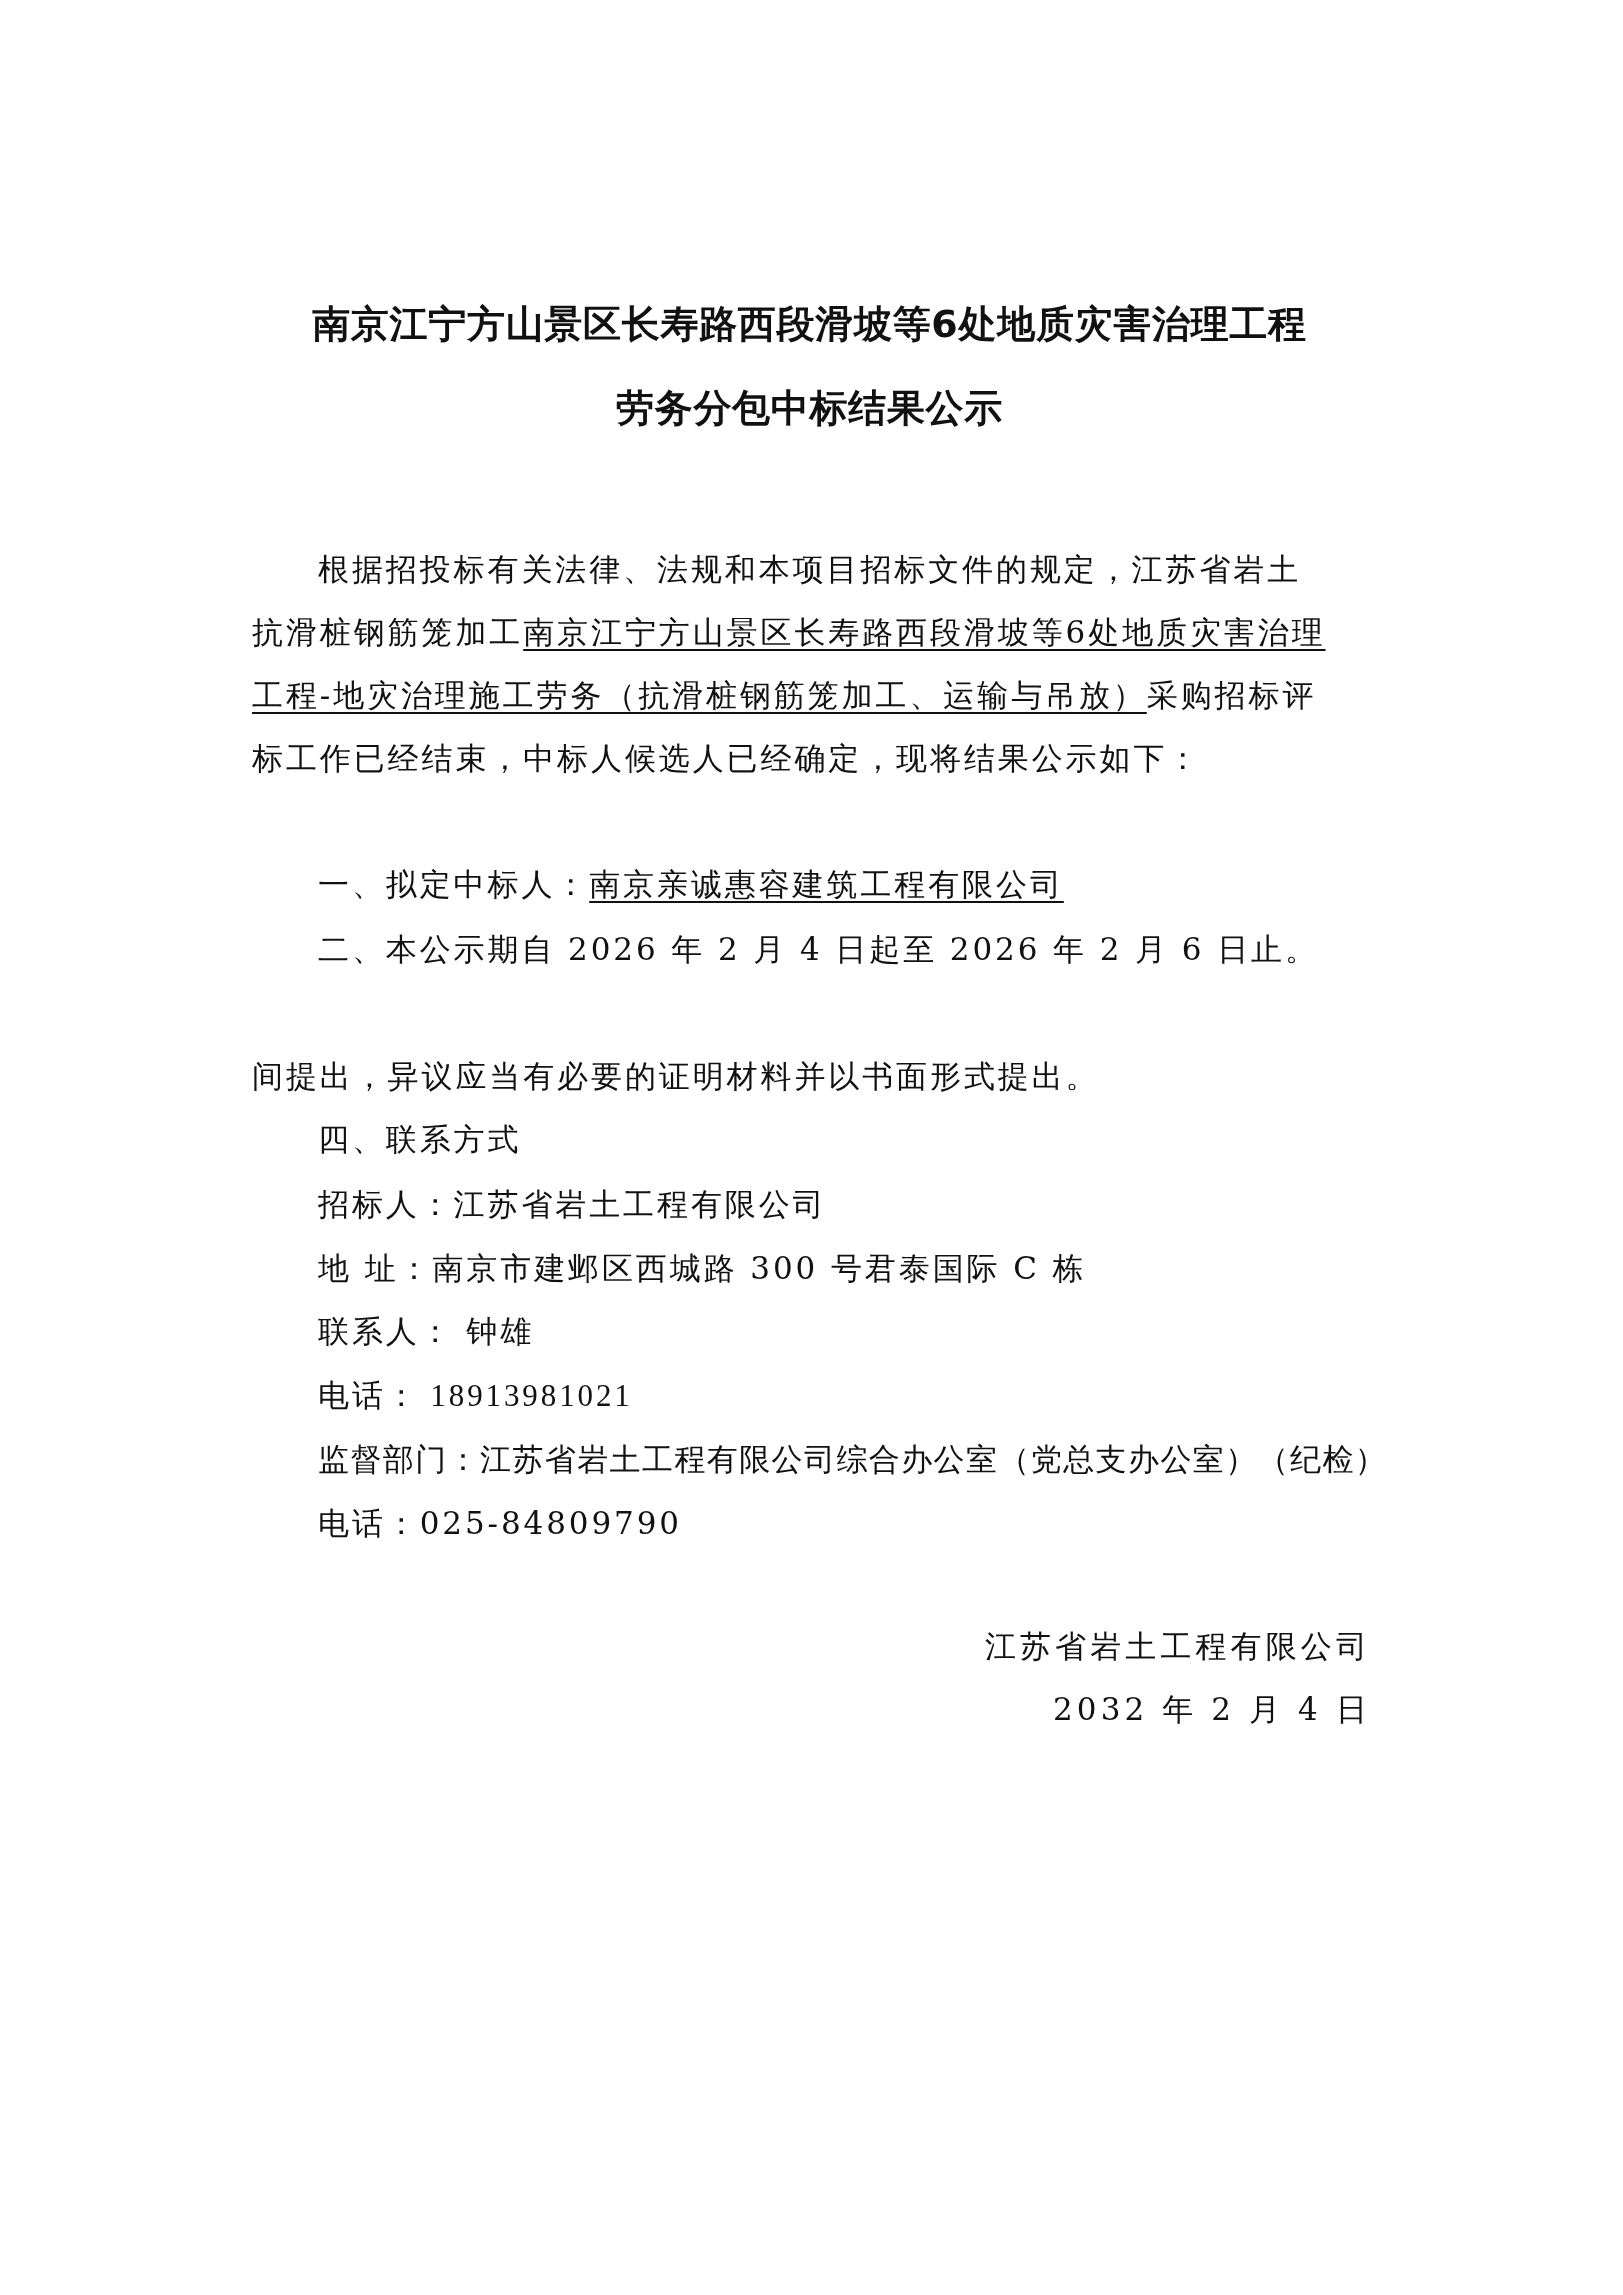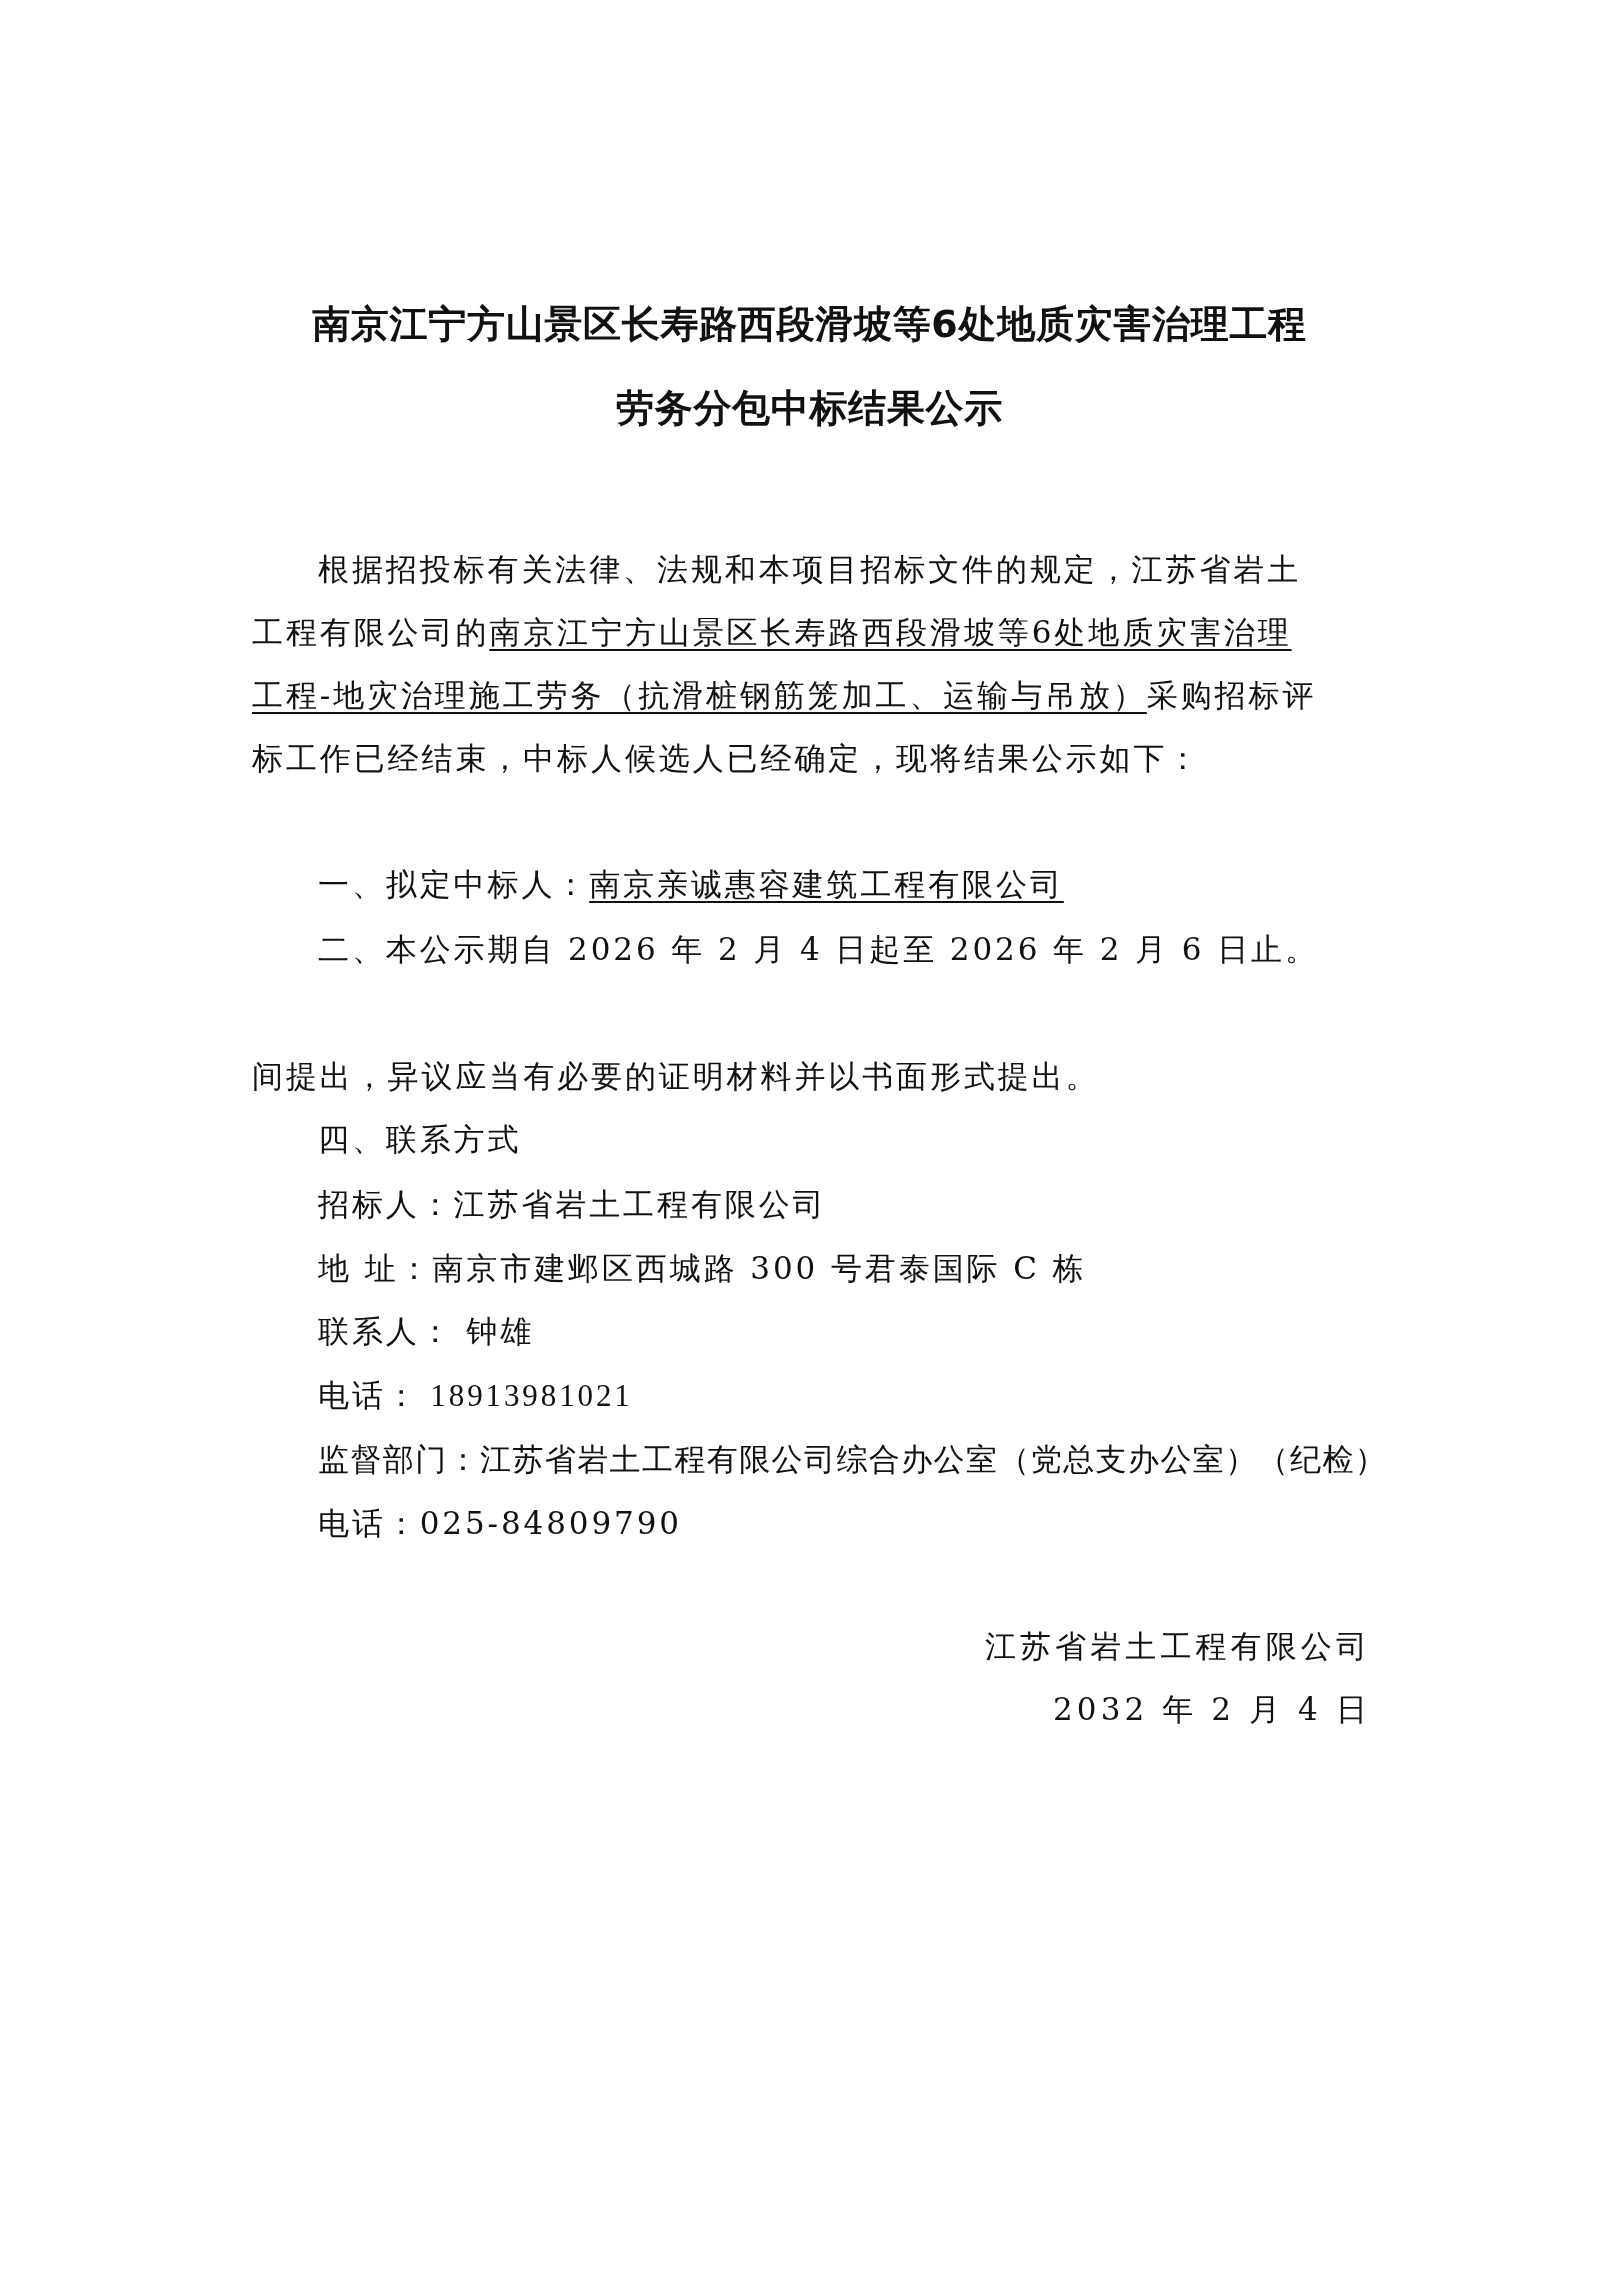--- a/index.html
+++ b/index.html
@@ -21,21 +21,21 @@
 </head>
 <body>
 
 <div class="page">
 
   <div class="title t1">南京江宁方山景区长寿路西段滑坡等6处地质灾害治理工程</div>
   <div class="title t2">劳务分包中标结果公示</div>
 
   <div class="line ind" style="top:549px;">根据招投标有关法律、法规和本项目招标文件的规定，江苏省岩土</div>
   <div class="line" style="top:612px;">
-    <span>工程有限公司的</span><span class="u">南京江宁方山景区长寿路西段滑坡等6处地质灾害治理</span>
+    <span>抗滑桩钢筋笼加工</span><span class="u">南京江宁方山景区长寿路西段滑坡等6处地质灾害治理</span>
   </div>
   <div class="line" style="top:675px;">
     <span class="u">工程-地灾治理施工劳务（抗滑桩钢筋笼加工、运输与吊放）</span><span>采购招标评</span>
   </div>
   <div class="line" style="top:738px;">标工作已经结束，中标人候选人已经确定，现将结果公示如下：</div>
 
   <div class="line ind" style="top:864px;">
     <span>一、拟定中标人：</span><span class="u">南京亲诚惠容建筑工程有限公司</span>
   </div>
   <div class="line ind" style="top:929px;">二、本公示期自 2026 年  2  月  4  日起至 2026 年  2  月  6  日止。</div>

